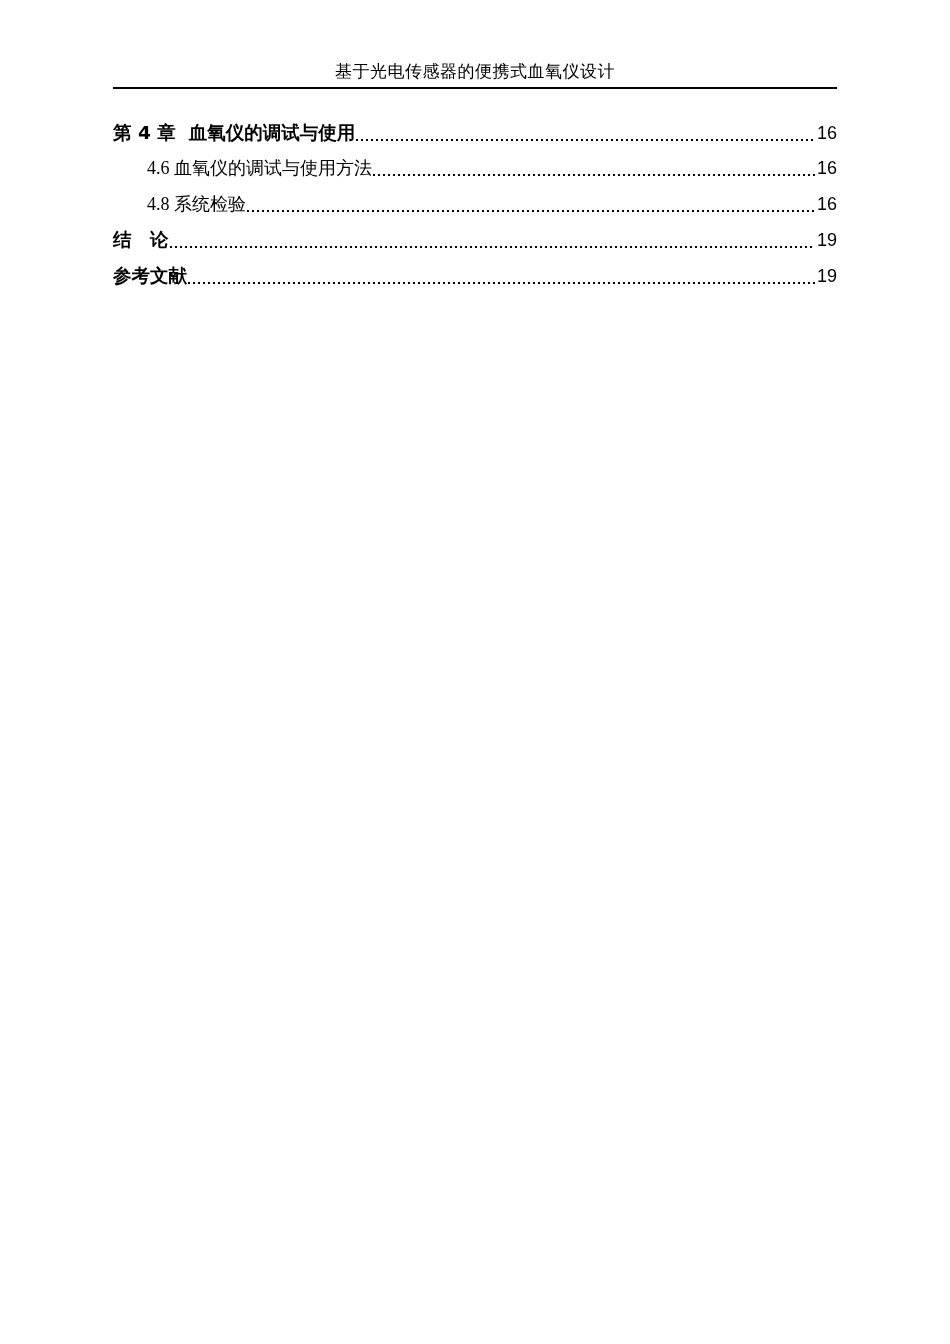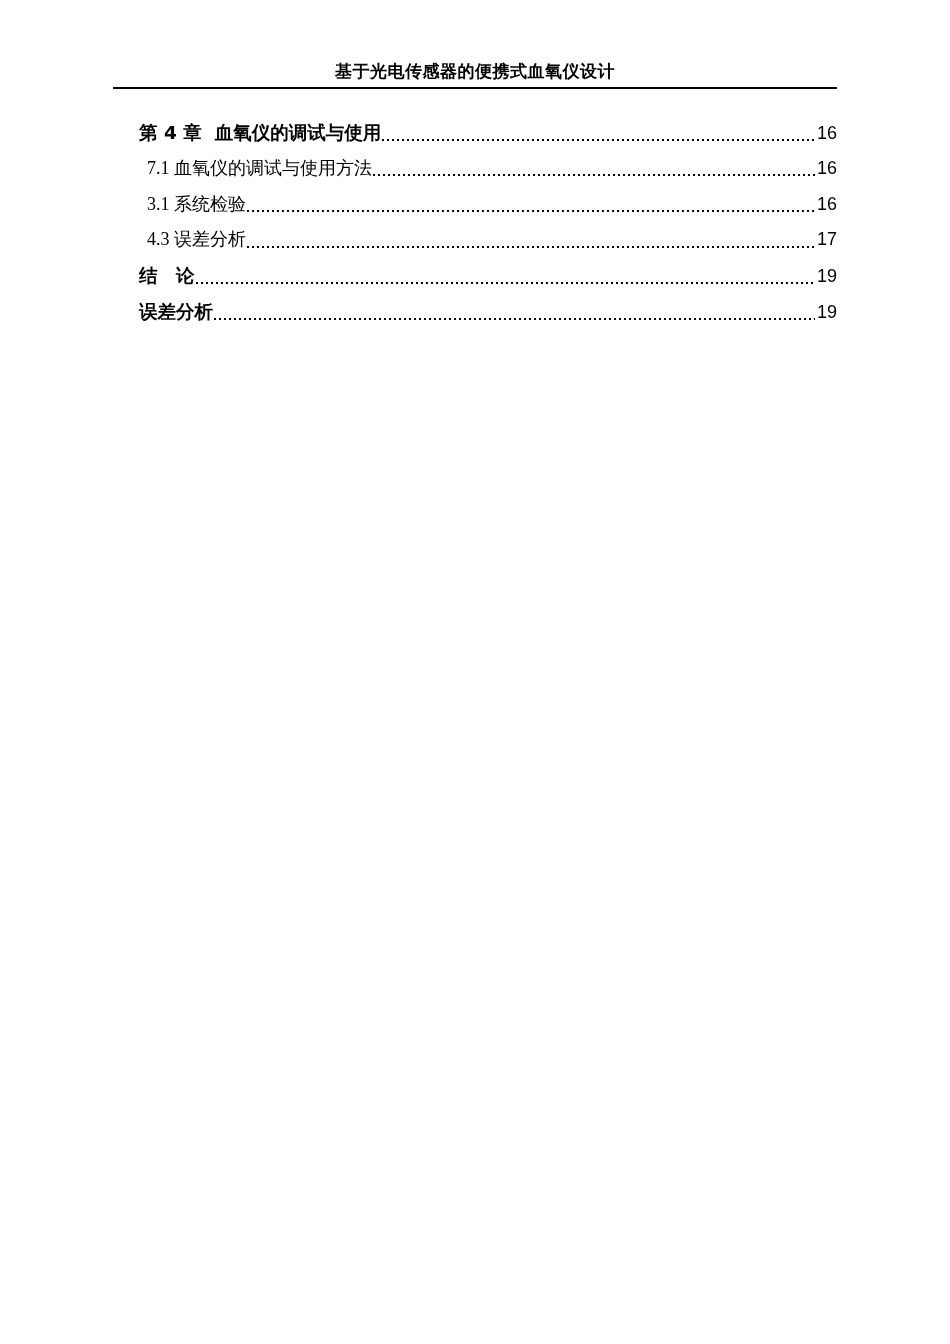--- a/index.html
+++ b/index.html
@@ -19,21 +19,20 @@
   }
   .content {
     margin: 0 113px;
     width: 724px;
   }
   .running-header {
     padding-top: 61px;
     padding-bottom: 4px;
     border-bottom: 2px solid #000000;
     text-align: center;
-    font-weight: bold;
   }
   .running-header-text {
     font-size: 17px;
     line-height: 22px;
     letter-spacing: 0.5px;
     font-family: "Liberation Serif", serif;
   }
   .toc {
     margin-top: 26px;
   }
@@ -49,21 +48,20 @@
     padding-left: 34px;
   }
   .toc-label {
     flex: 0 0 auto;
     white-space: pre;
   }
   .toc-row.bold .toc-label {
     font-family: "DejaVu Sans", sans-serif;
     font-weight: bold;
     font-size: 18.5px;
-    margin-left: 26px;
   }
   .toc-row.regular .toc-label {
     font-family: "Liberation Serif", serif;
     font-weight: normal;
   }
   .toc-leader {
     flex: 1 1 auto;
     align-self: stretch;
     margin: 0 2px 0 1px;
     background-image: repeating-linear-gradient(to right, #000000 0 2px, transparent 2px 5px);
@@ -88,45 +86,40 @@
     </div>
 
     <div class="toc" id="toc">
   <div class="toc-row level1 bold">
     <span class="toc-label">第 4 章  血氧仪的调试与使用</span>
     <span class="toc-leader"></span>
     <span class="toc-page">16</span>
   </div>
 
   <div class="toc-row level2 regular">
-    <span class="toc-label">7.1 血氧仪的调试与使用方法</span>
+    <span class="toc-label">4.6 血氧仪的调试与使用方法</span>
     <span class="toc-leader"></span>
     <span class="toc-page">16</span>
   </div>
 
   <div class="toc-row level2 regular">
-    <span class="toc-label">3.1 系统检验</span>
+    <span class="toc-label">4.8 系统检验</span>
     <span class="toc-leader"></span>
     <span class="toc-page">16</span>
   </div>
 
-  <div class="toc-row level2 regular">
-    <span class="toc-label">4.3 误差分析</span>
-    <span class="toc-leader"></span>
-    <span class="toc-page">17</span>
-  </div>
 
   <div class="toc-row level1 bold">
     <span class="toc-label">结　论</span>
     <span class="toc-leader"></span>
     <span class="toc-page">19</span>
   </div>
 
   <div class="toc-row level1 bold">
-    <span class="toc-label">误差分析</span>
+    <span class="toc-label">参考文献</span>
     <span class="toc-leader"></span>
     <span class="toc-page">19</span>
   </div>
 
 </div>
 
   </div>
 </div>
 
 </body></html>

